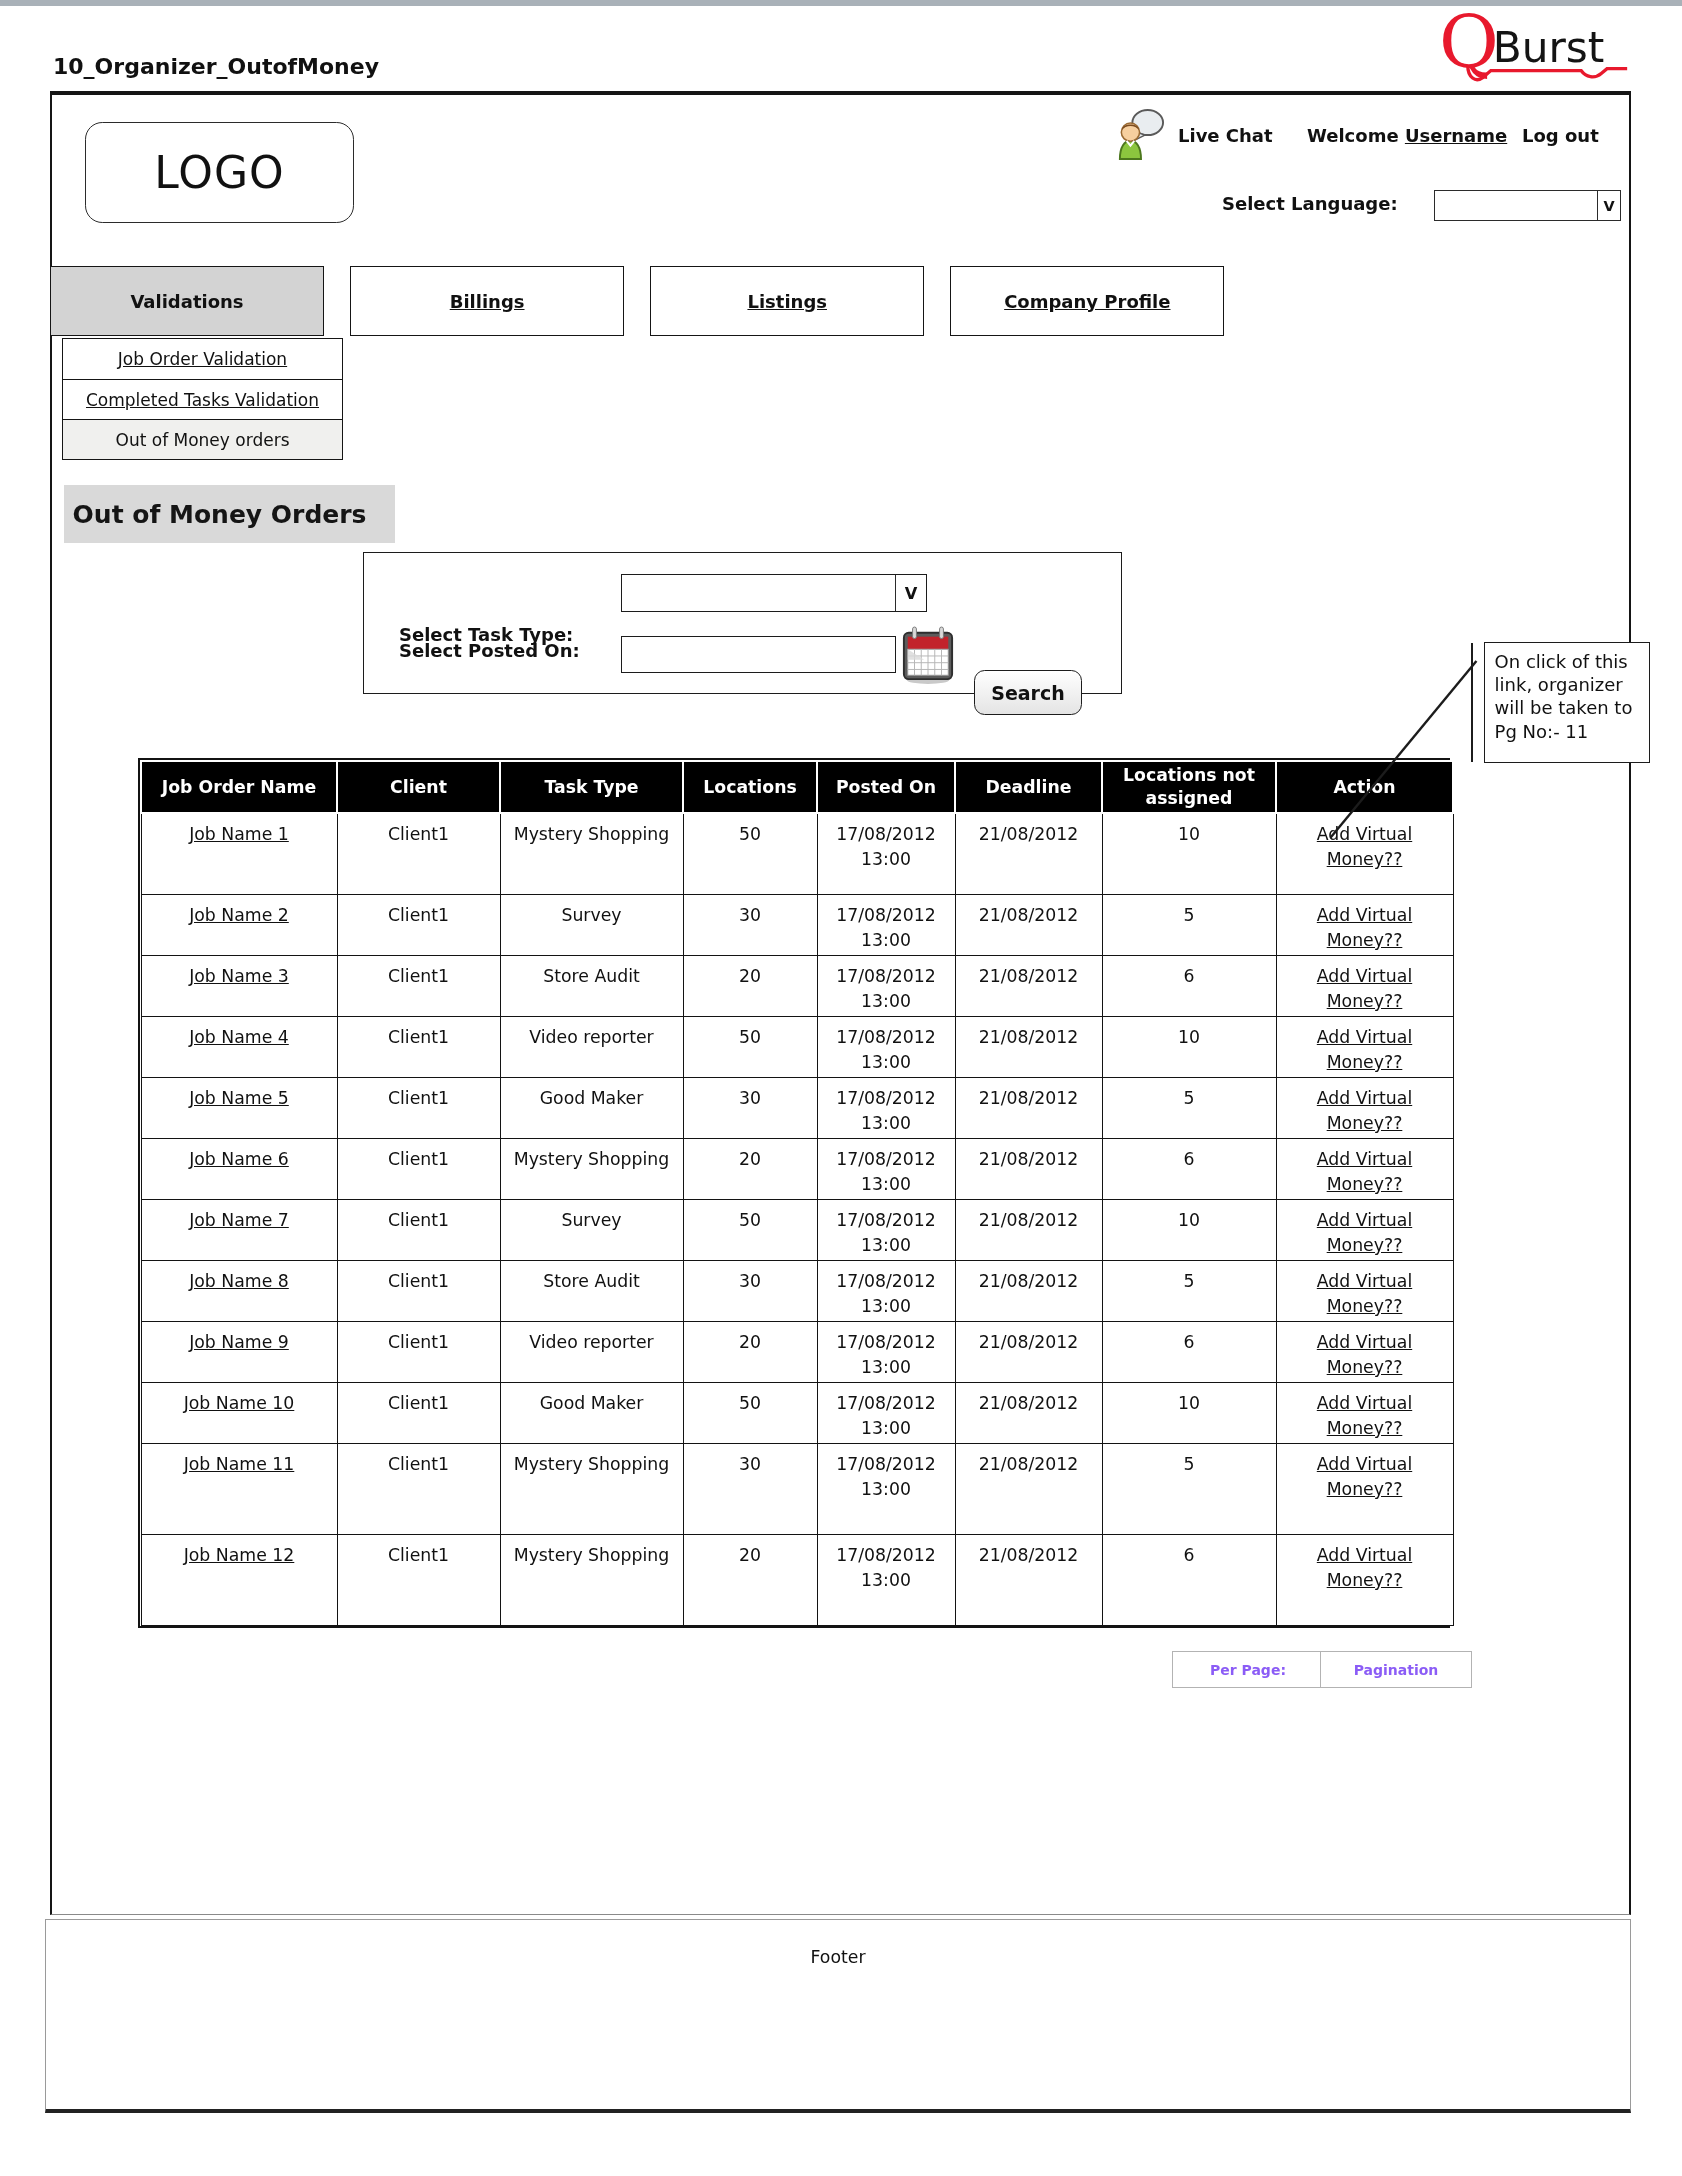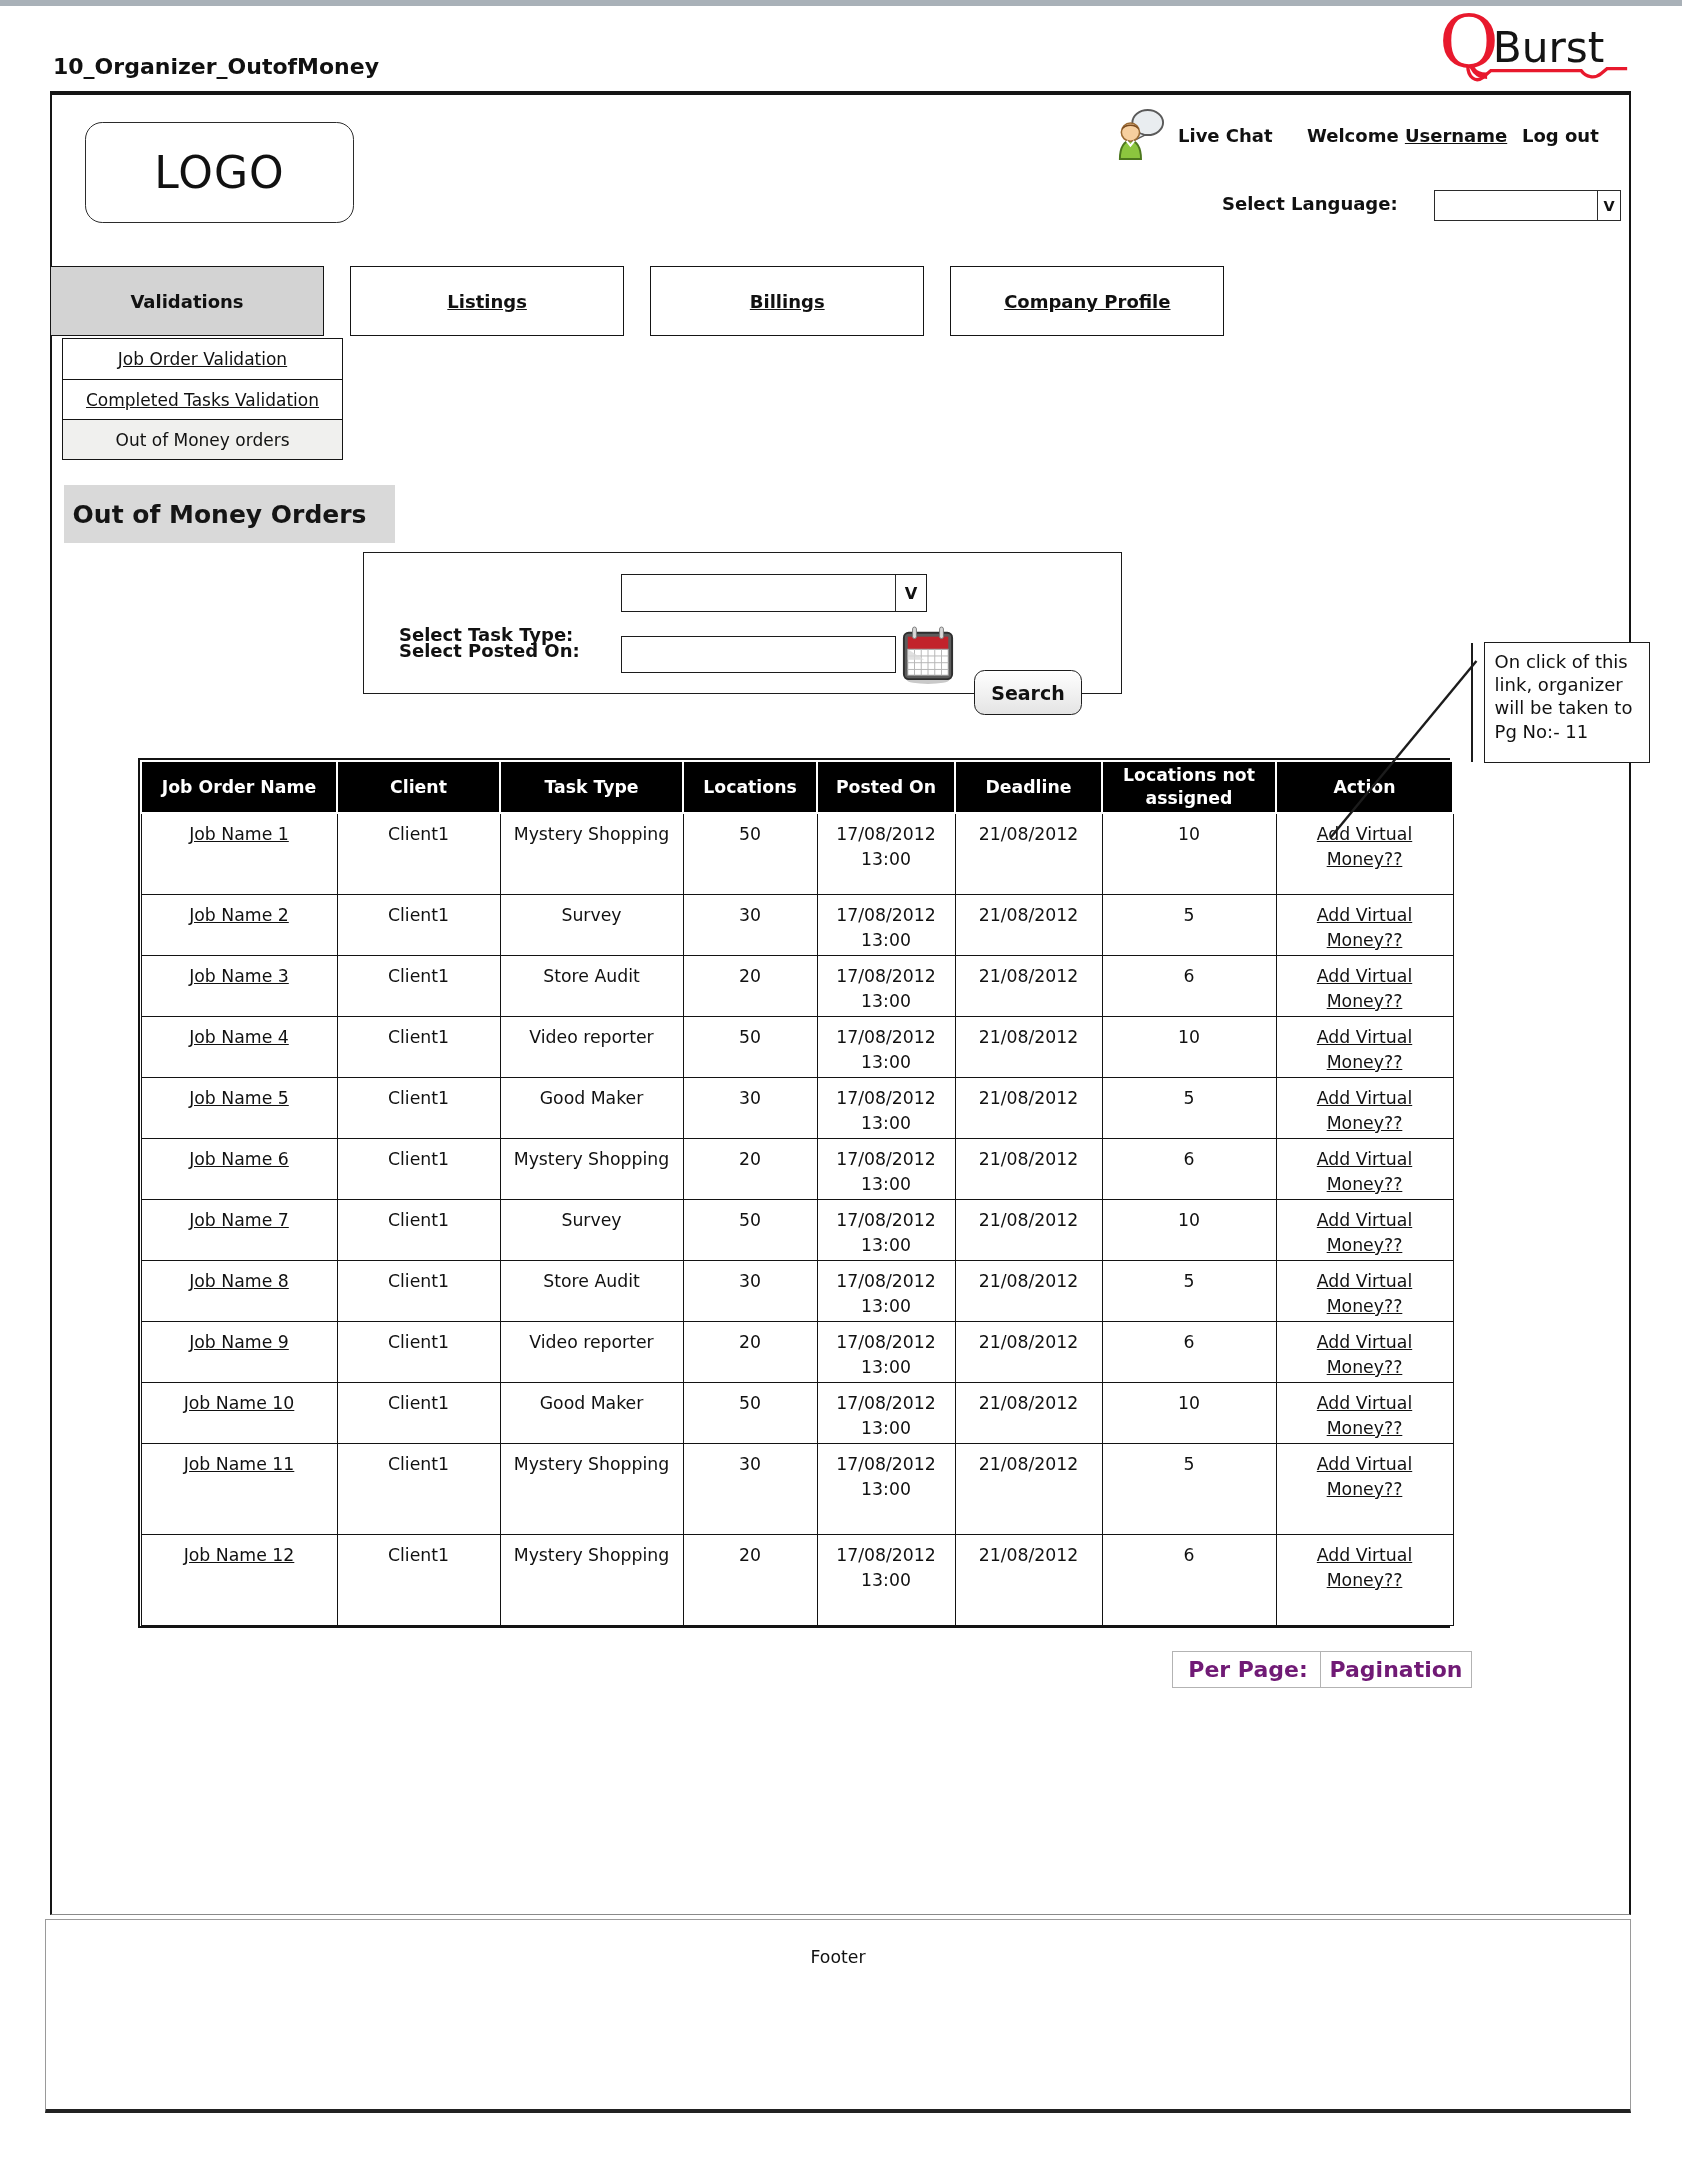--- a/index.html
+++ b/index.html
@@ -124,21 +124,21 @@
   tr.h1 td { height:81px; }
   tr.h2 td { height:61px; }
   tr.h3 td { height:91px; }
   .cell-link { color:#111; text-decoration:underline; cursor:pointer; }
   .action-link { display:inline-block; max-width:104px; }
 
   
   .pagebox {
     top:1651px; width:152px; height:37px; border:1.9px solid #b3b3b3; background:#fff;
     display:flex; align-items:center; justify-content:center;
-    font-size:22px; font-weight:bold; color:#701a75;
+    font-size:14px; font-weight:bold; color:#8b5cf6;
   }
   .perpage { left:1172px; }
   .pagination { left:1320px; }
 
   
   .footer-box {
     left:45px; top:1919px; width:1586px; height:194px; background:#fff;
     border:1.9px solid #9a9a9a; border-bottom:4.8px solid #222;
   }
   .footer-text { position:absolute; top:27px; width:100%; text-align:center; font-size:17.3px; color:#111; }
@@ -181,24 +181,24 @@
 <div class="abs lang-dd">
   <div class="dd-fill"></div>
   <div class="dd-v">V</div>
 </div>
 
 <div class="abs tabs">
   <div class="tab active">
       <span>Validations</span>
     </div>
   <div class="tab">
+      <span class="u">Billings</span>
+    </div>
+  <div class="tab">
       <span class="u">Listings</span>
-    </div>
-  <div class="tab">
-      <span class="u">Billings</span>
     </div>
   <div class="tab">
       <span class="u">Company Profile</span>
     </div>
 </div>
 
 <div class="abs menu">
   <div class="menu-item">
       <span class="u">Job Order Validation</span>
     </div>

